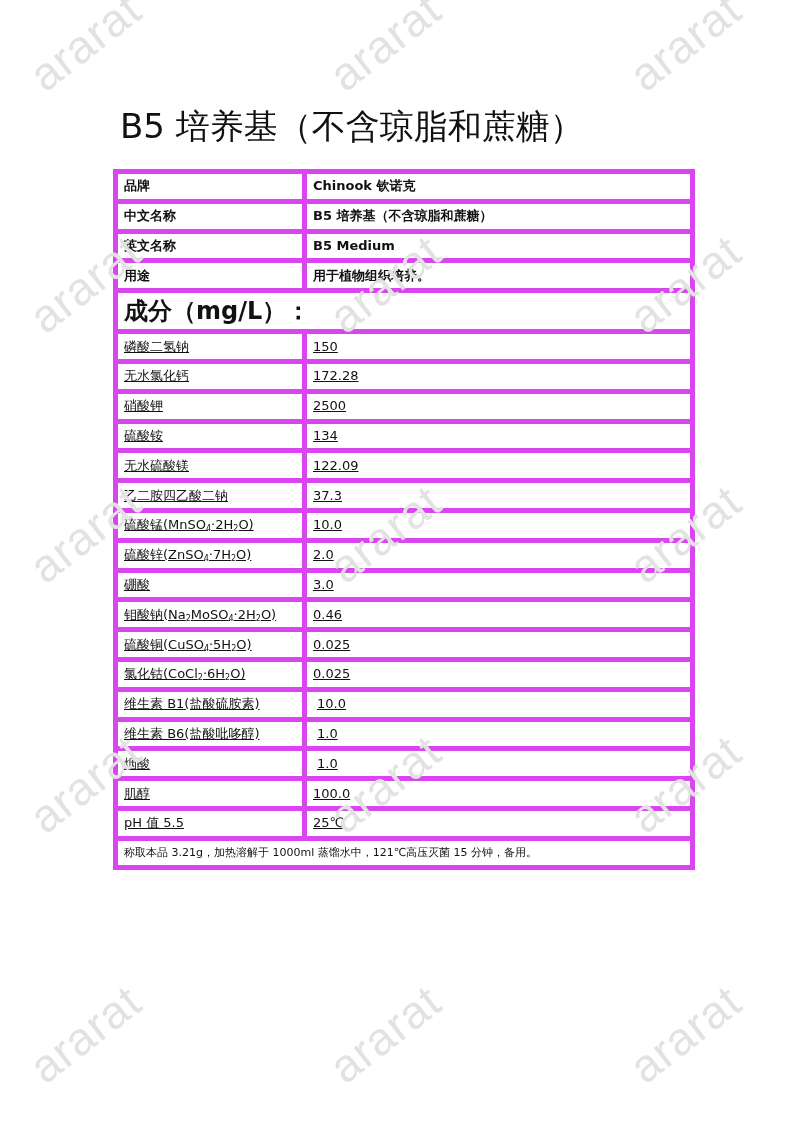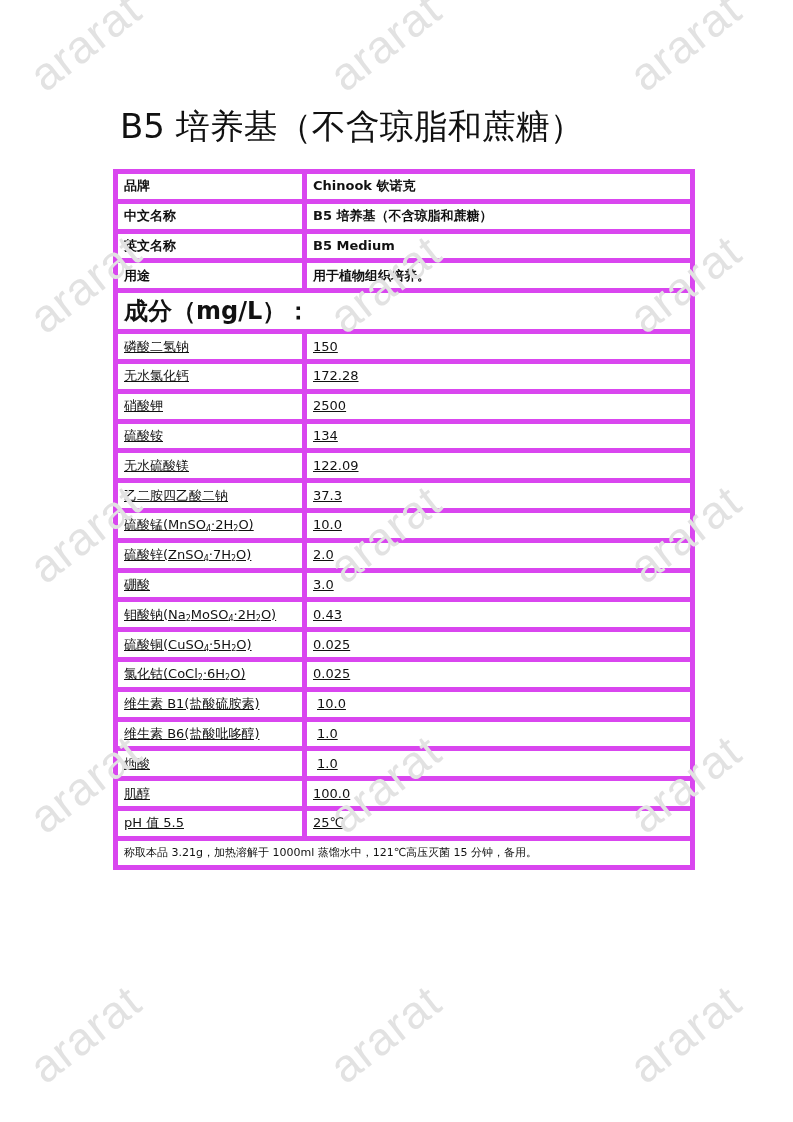--- a/index.html
+++ b/index.html
@@ -110,21 +110,21 @@
     <tr class="ing">
       <td><span>硫酸锌(ZnSO</span><sub>4</sub><span>·7H</span><sub>2</sub><span>O)</span></td>
       <td>2.0</td>
     </tr>
     <tr class="ing">
       <td>硼酸</td>
       <td>3.0</td>
     </tr>
     <tr class="ing">
       <td><span>钼酸钠(Na</span><sub>2</sub><span>MoSO</span><sub>4</sub><span>·2H</span><sub>2</sub><span>O)</span></td>
-      <td>0.43</td>
+      <td>0.46</td>
     </tr>
     <tr class="ing">
       <td><span>硫酸铜(CuSO</span><sub>4</sub><span>·5H</span><sub>2</sub><span>O)</span></td>
       <td>0.025</td>
     </tr>
     <tr class="ing">
       <td><span>氯化钴(CoCl</span><sub>2</sub><span>·6H</span><sub>2</sub><span>O)</span></td>
       <td>0.025</td>
     </tr>
     <tr class="ing">

